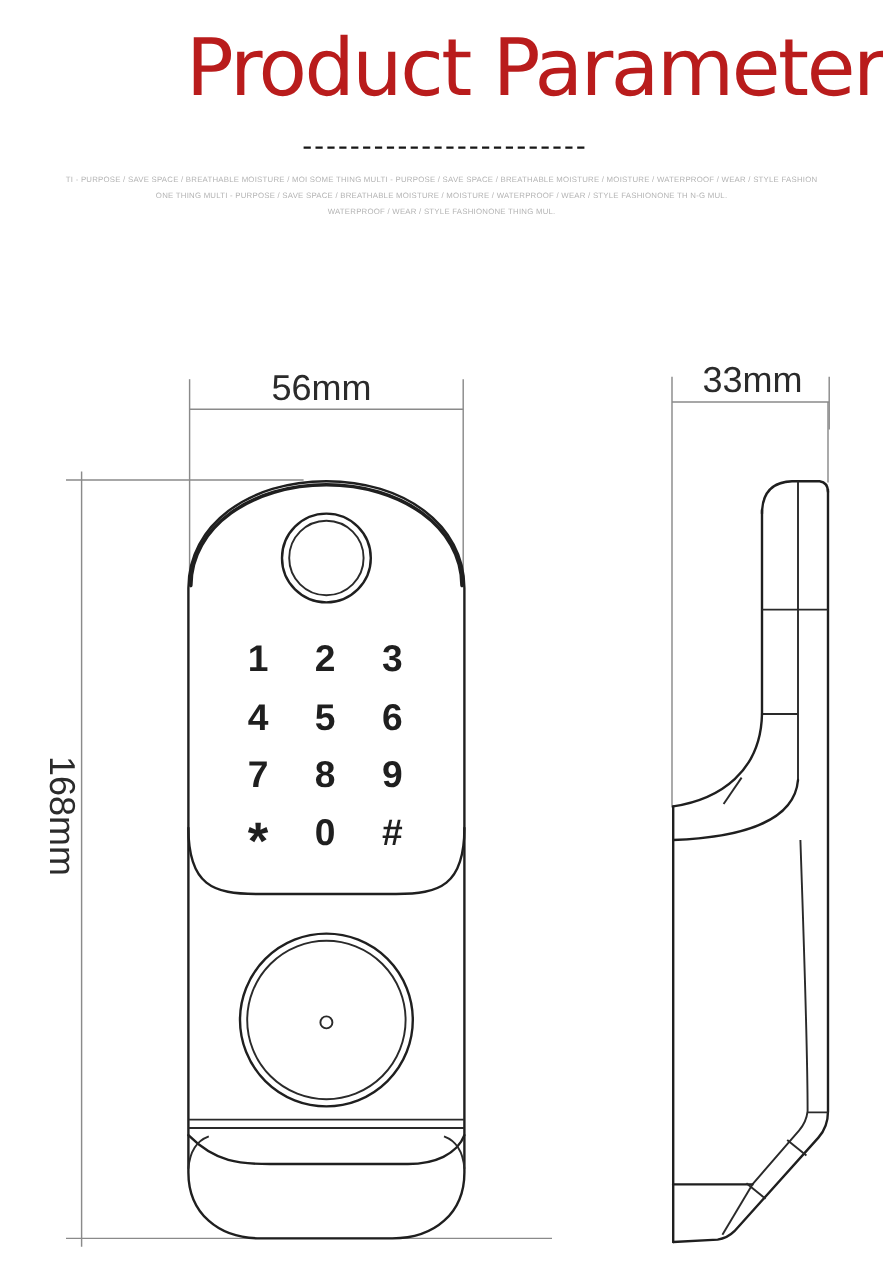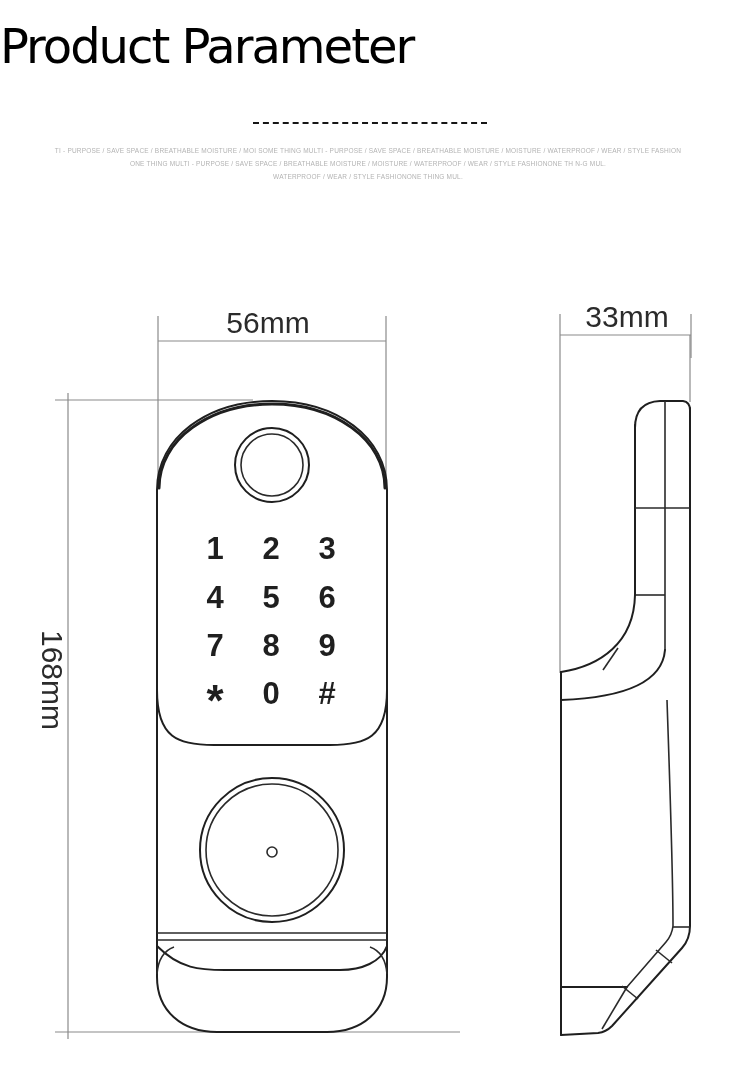--- a/index.html
+++ b/index.html
@@ -1,20 +1,20 @@
 <!DOCTYPE html>
 <html><head>
 <meta charset="utf-8">
 <style>
   html,body{margin:0;padding:0;background:#fff;}
   #page{position:relative;width:736px;height:1066px;background:#fff;overflow:hidden;
         font-family:"Liberation Sans",sans-serif;}
-  .title{position:absolute;top:18px;left:0;width:736px;text-align:left;
-         font-family:"DejaVu Sans",sans-serif;font-size:48px;font-weight:500;
-         letter-spacing:-2px;color:#000000;white-space:nowrap;}
+  .title{position:absolute;top:18px;left:0;width:736px;text-align:right;
+         font-family:"DejaVu Sans",sans-serif;font-size:66px;font-weight:500;
+         letter-spacing:-2px;color:#b91c1c;white-space:nowrap;}
   .divider{position:absolute;top:122px;left:253px;width:234px;height:0;
            border-top:2px dashed #161616;}
   .tagline{position:absolute;left:0;width:736px;text-align:center;
            font-size:6.5px;line-height:13px;color:#b3b3b3;letter-spacing:.2px;
            white-space:nowrap;}
   .tl1{top:144px;} .tl2{top:157px;} .tl3{top:170px;}
   svg{position:absolute;top:0;left:0;}
   .ln{fill:none;stroke:#1f1f1f;stroke-width:2;stroke-linecap:round;stroke-linejoin:round;}
   .ln-thick{fill:none;stroke:#1f1f1f;stroke-width:3;stroke-linecap:round;}
   .ln-lite{fill:none;stroke:#2a2a2a;stroke-width:1.6;}

